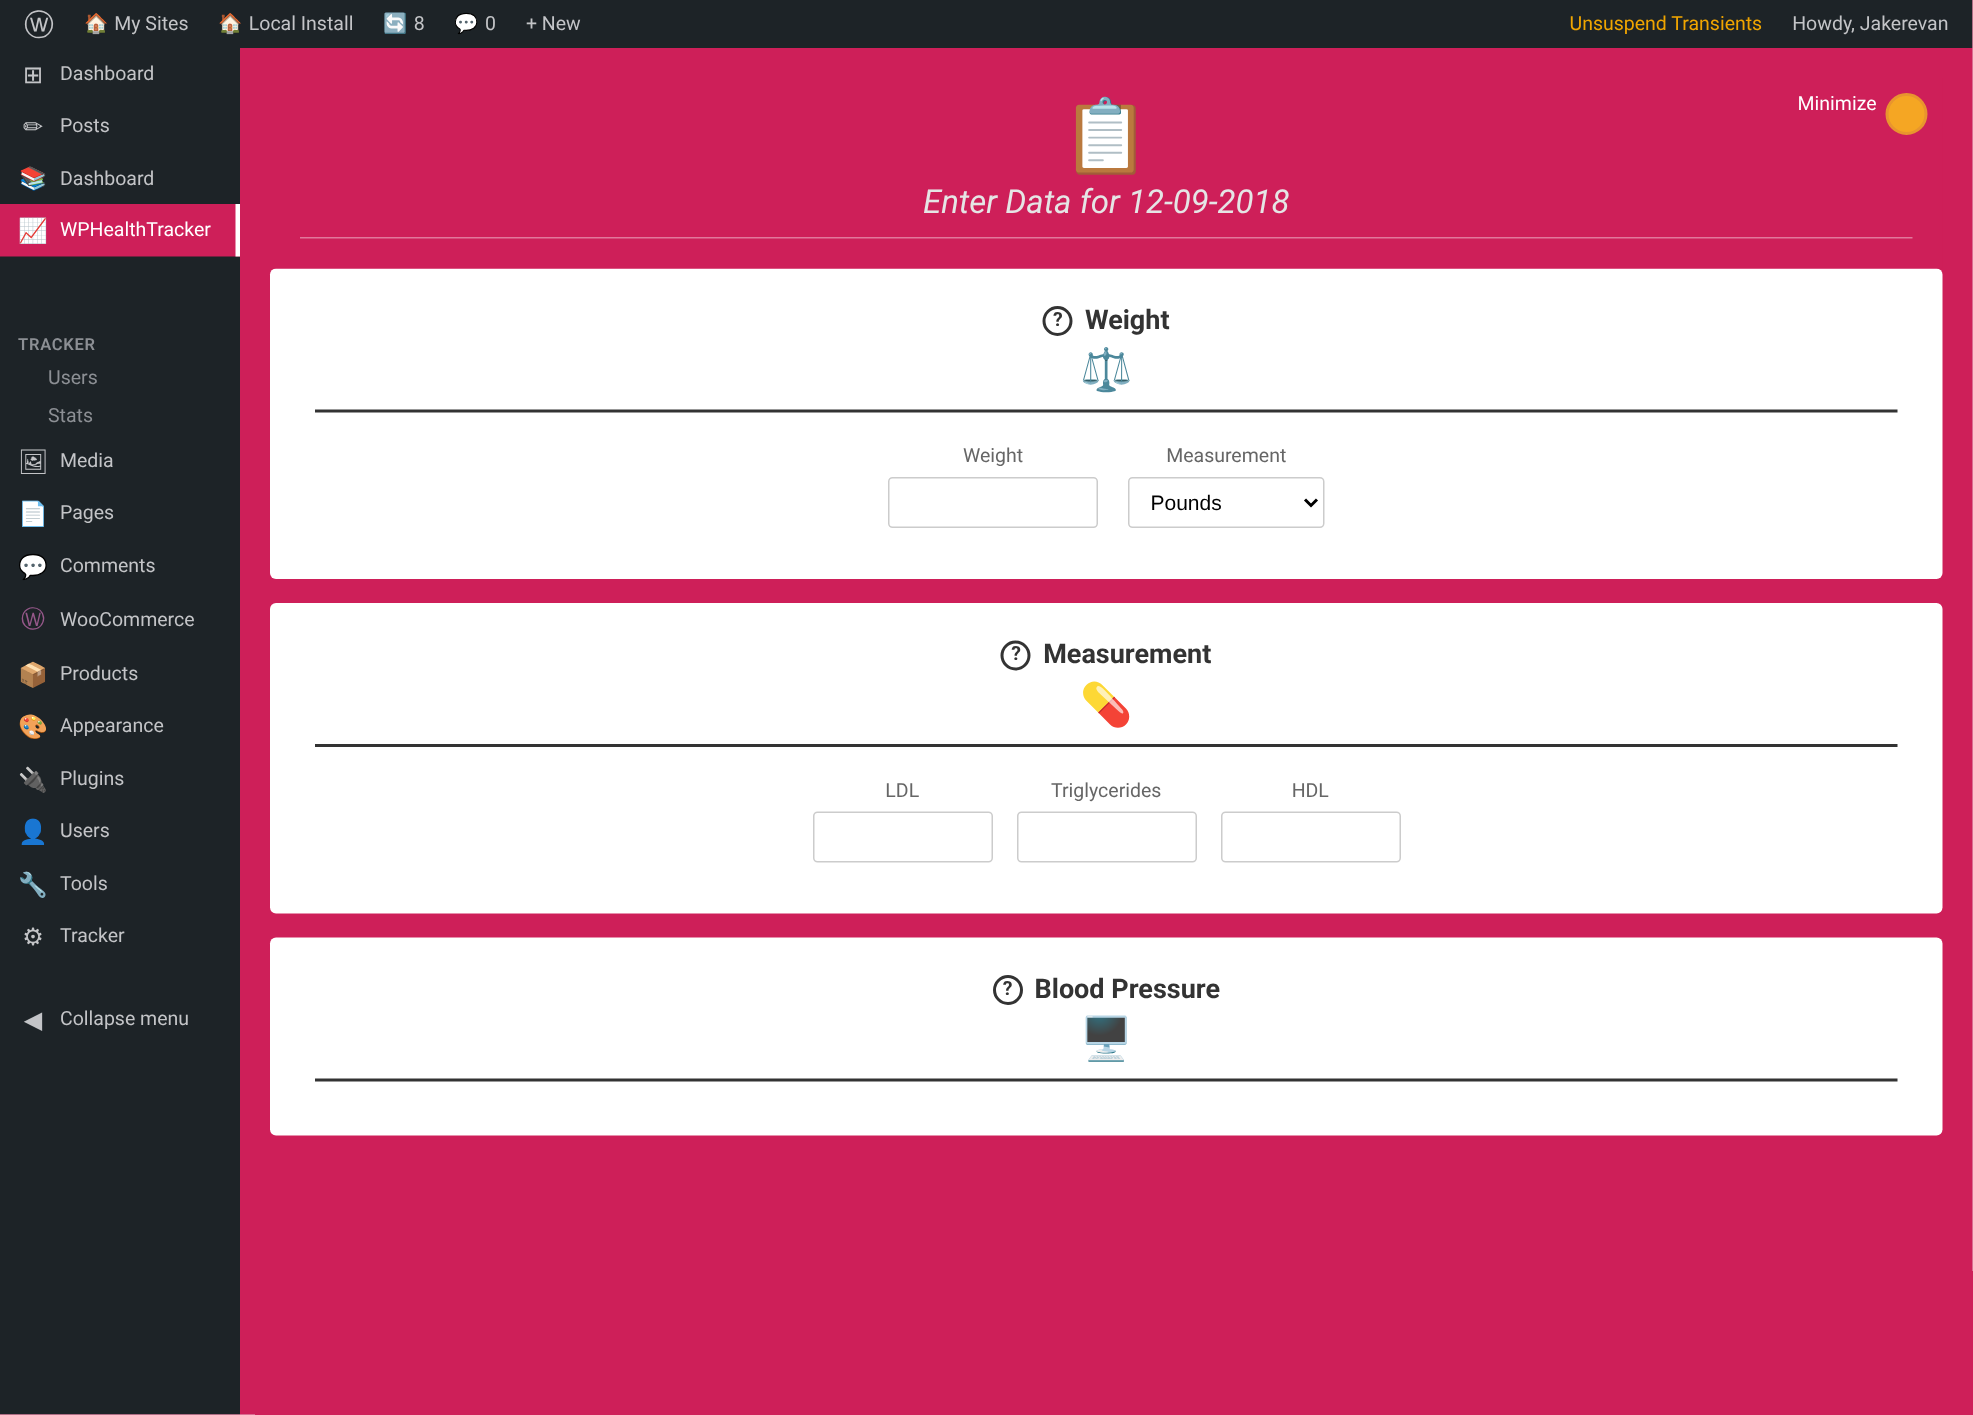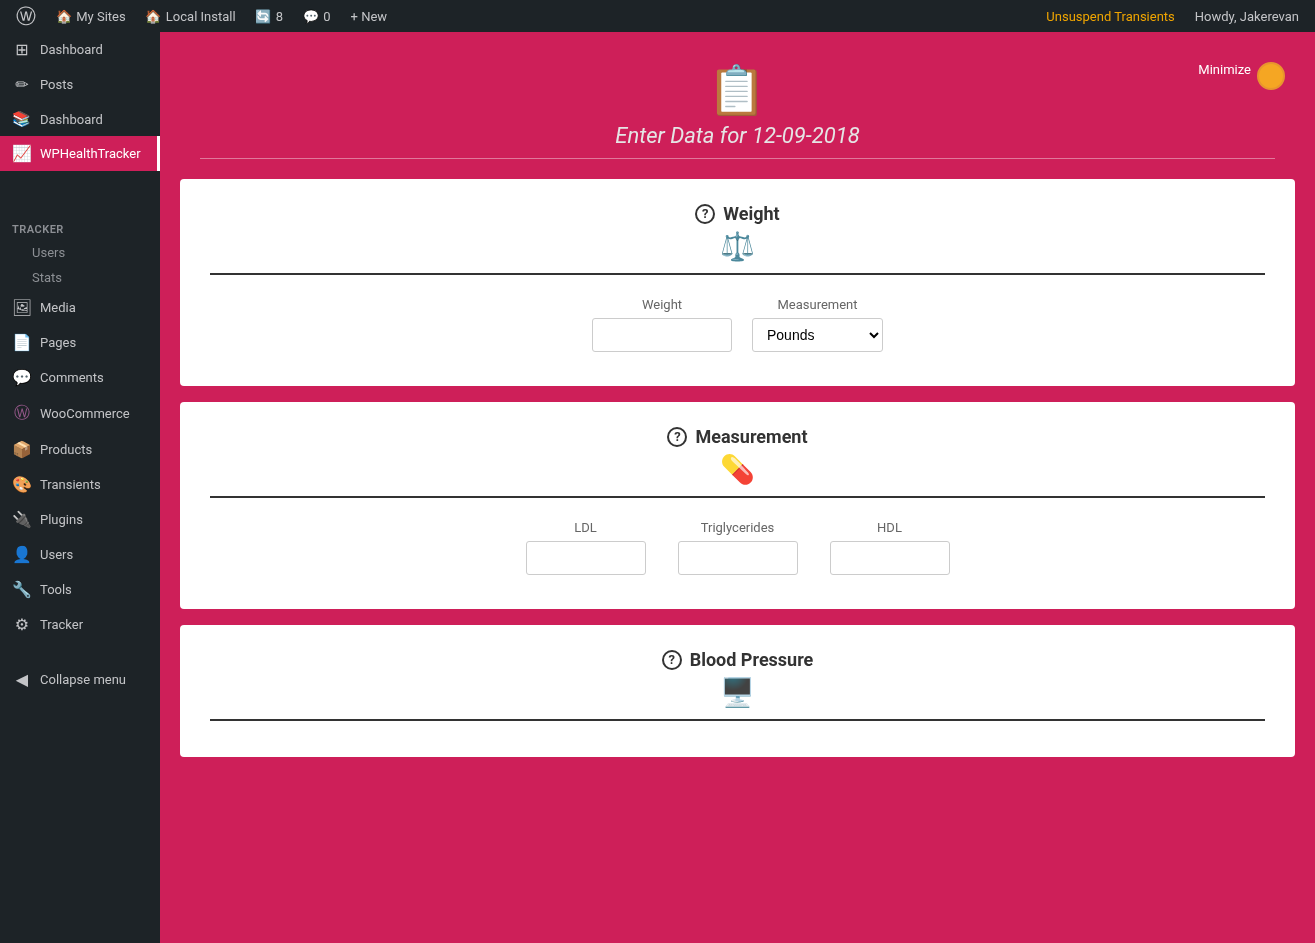--- a/index.html
+++ b/index.html
@@ -192,21 +192,21 @@
       height: 34px;
       background: #fff;
       outline: none;
       cursor: pointer;
       -webkit-appearance: auto;
     }
 
     
     .fields-row-4 {
       display: flex;
-      gap: 32px;
+      gap: 16px;
       justify-content: center;
       align-items: flex-start;
       padding: 10px 0;
     }
     .field-input-sm {
       border: 1px solid #ccc;
       border-radius: 3px;
       padding: 6px 8px;
       font-size: 14px;
       width: 120px;
@@ -306,21 +306,21 @@
     <div class="sidebar-menu-item">
       <span class="icon woocommerce-icon">Ⓦ</span>
       <span>WooCommerce</span>
     </div>
     <div class="sidebar-menu-item">
       <span class="icon">📦</span>
       <span>Products</span>
     </div>
     <div class="sidebar-menu-item">
       <span class="icon">🎨</span>
-      <span>Transients</span>
+      <span>Appearance</span>
     </div>
     <div class="sidebar-menu-item">
       <span class="icon">🔌</span>
       <span>Plugins</span>
     </div>
     <div class="sidebar-menu-item">
       <span class="icon">👤</span>
       <span>Users</span>
     </div>
     <div class="sidebar-menu-item">

